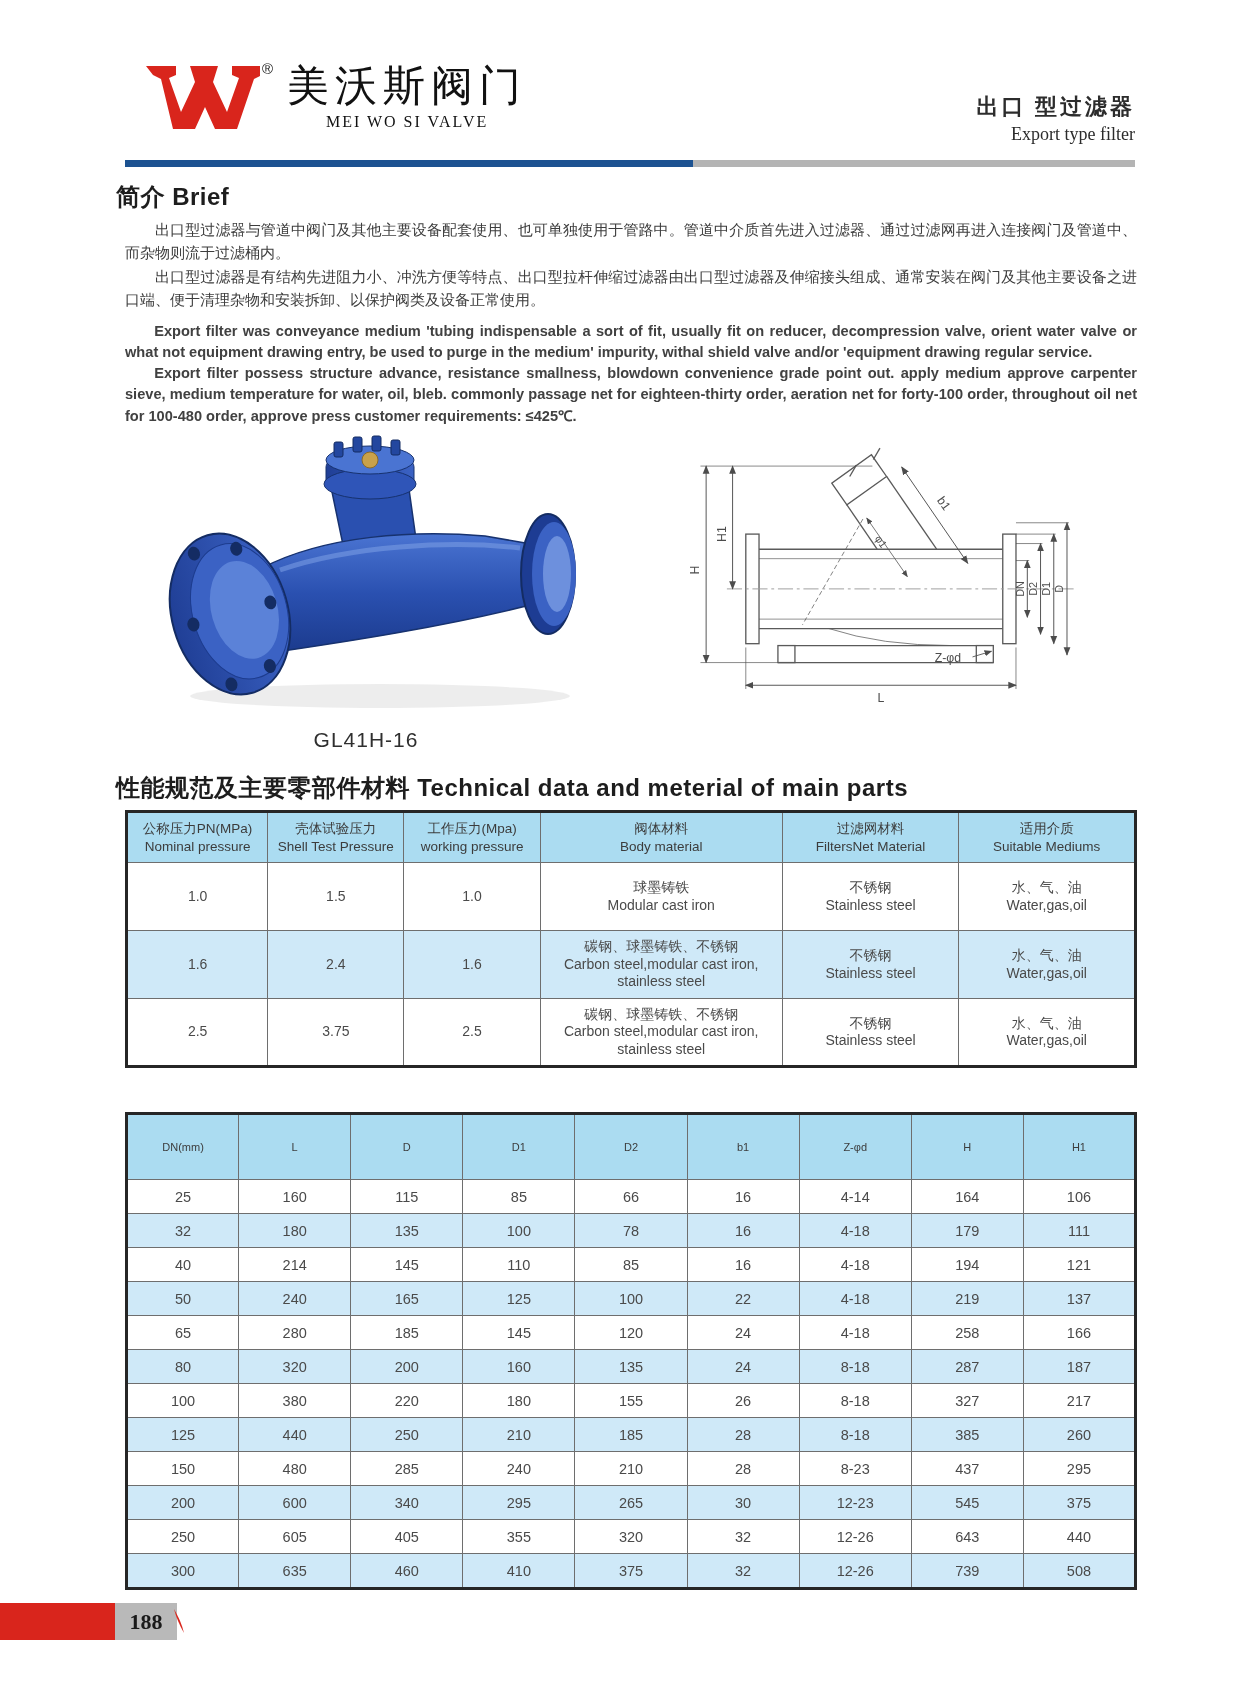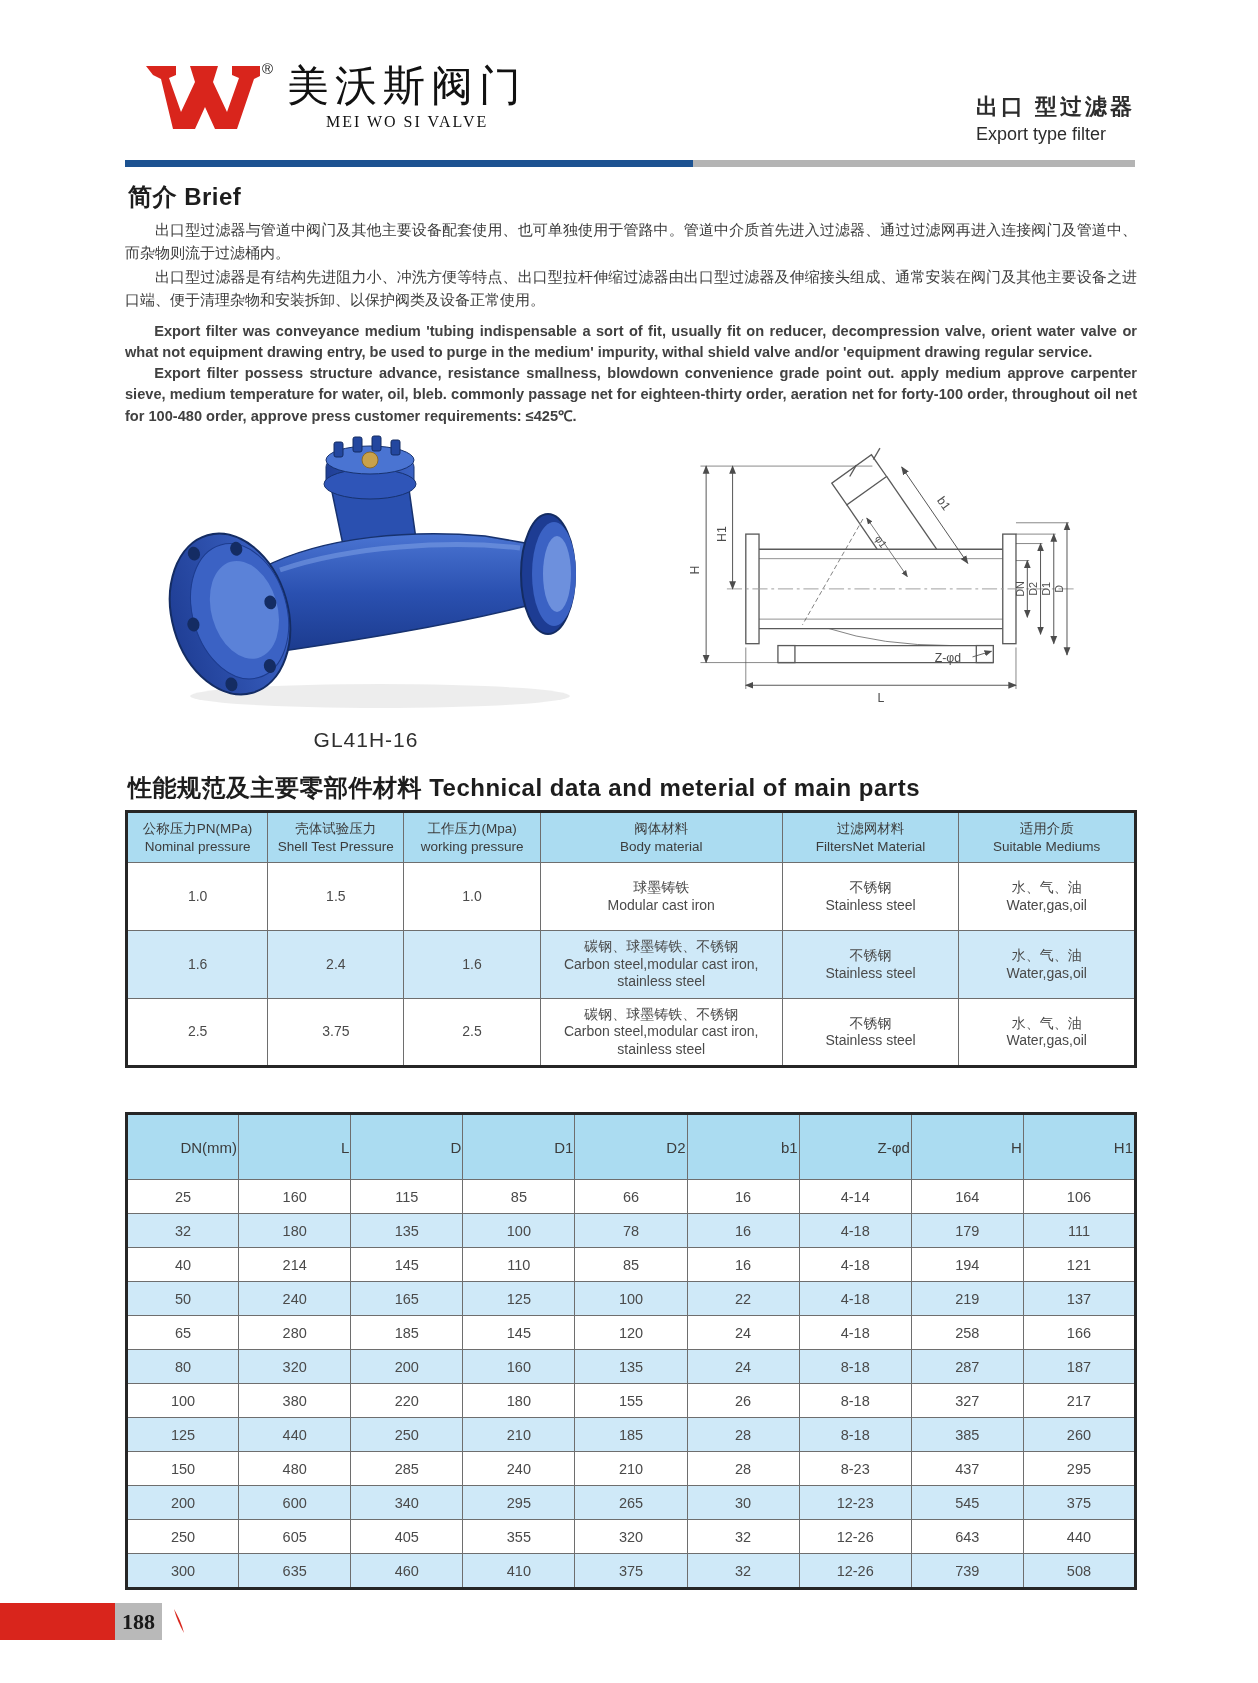--- a/index.html
+++ b/index.html
@@ -8,27 +8,27 @@
     font-family:"Liberation Sans",sans-serif;color:#3a3a3a;overflow:hidden;
     margin:0 auto;
   }
   
   .logo-block{position:absolute;left:142px;top:58px;display:flex;align-items:flex-start;}
   .logo-mark{width:118px;height:86px;}
   .reg{font-size:15px;color:#222;margin:2px 0 0 2px;}
   .brand-text{margin-left:14px;text-align:center;}
   .brand-cn{font-family:"Liberation Serif",serif;font-size:42px;font-weight:normal;color:#111;letter-spacing:6px;line-height:1.35;}
   .brand-en{font-family:"Liberation Serif",serif;font-size:16px;color:#111;letter-spacing:2px;margin-top:-2px;}
-  .head-right{position:absolute;right:123px;top:92px;text-align:left;}
+  .head-right{position:absolute;right:123px;top:92px;text-align:right;font-family:Liberation Serif, serif;}
   .head-right-cn{font-size:22px;font-weight:bold;color:#2c2c2c;letter-spacing:3px;}
   .head-right-en{font-size:18px;color:#2c2c2c;margin-top:2px;}
   .rule-blue{position:absolute;left:125px;top:160px;width:568px;height:7px;background:#1c5291;}
   .rule-gray{position:absolute;left:693px;top:160px;width:442px;height:7px;background:#b4b4b4;}
   
-  .sec-title{position:absolute;left:128px;font-size:24px;font-weight:600;color:#1d1d1d;letter-spacing:0.5px;}
+  .sec-title{position:absolute;left:116px;font-size:24px;font-weight:600;color:#1d1d1d;letter-spacing:0.5px;}
   .brief-title{top:181px;}
   .brief-body{position:absolute;left:125px;top:218px;width:1012px;}
   .para{font-size:15px;line-height:1.55;text-align:justify;text-indent:2em;color:#3d3d3d;margin:0;}
   .para.en{font-size:14.6px;line-height:1.45;color:#414141;font-weight:bold;}
   .gap{height:10px;}
   
   .photo{position:absolute;left:150px;top:420px;width:432px;height:292px;}
   .caption{position:absolute;left:150px;top:728px;width:432px;text-align:center;font-size:21px;color:#2f2f2f;letter-spacing:1px;}
   .drawing{position:absolute;left:640px;top:428px;width:444px;height:284px;}
   .drawing text{font-family:"Liberation Sans",sans-serif;fill:#4c4c4c;}
@@ -36,26 +36,26 @@
   .tech-title{top:772px;}
   .dims-title{top:1082px;}
   table{border-collapse:collapse;table-layout:fixed;background:#fff;border-radius:24px;}
   .tech{position:absolute;left:125px;top:810px;width:1012px;border:3px solid #262626;}
   .dims{position:absolute;left:125px;top:1112px;width:1012px;border:3px solid #262626;}
   th,td{border:1px solid #6e6e6e;text-align:center;vertical-align:middle;}
   thead th{background:#abdcf1;font-weight:normal;color:#3c3c3c;}
   .tech thead th{font-size:13.5px;line-height:1.3;padding:7px 2px;}
   .tech td{font-size:14px;line-height:1.25;padding:6px 2px;color:#4a4a4a;}
   .tech tbody tr{height:68px;}
-  .dims thead th{font-size:15px;height:62px;text-align:right;}
+  .dims thead th{font-size:11px;height:62px;}
   .dims td{font-size:14.5px;height:31px;color:#4a4a4a;}
   tr.alt{background:#cfe9f8;}
   
   .foot-red{position:absolute;left:0;top:1603px;width:115px;height:37px;background:#d9251c;}
-  .foot-box{position:absolute;left:115px;top:1603px;width:47px;height:37px;background:#b9b9b9;
+  .foot-box{position:absolute;left:115px;top:1603px;width:62px;height:37px;background:#b9b9b9;
             display:flex;align-items:center;justify-content:center;
             font-family:"Liberation Serif",serif;font-size:22px;font-weight:bold;color:#1a1a1a;}
   .foot-tick{position:absolute;left:172px;top:1608px;width:14px;height:26px;}
 </style>
 </head>
 <body>
 
 <div class="page">
 
   <div class="logo-block">

